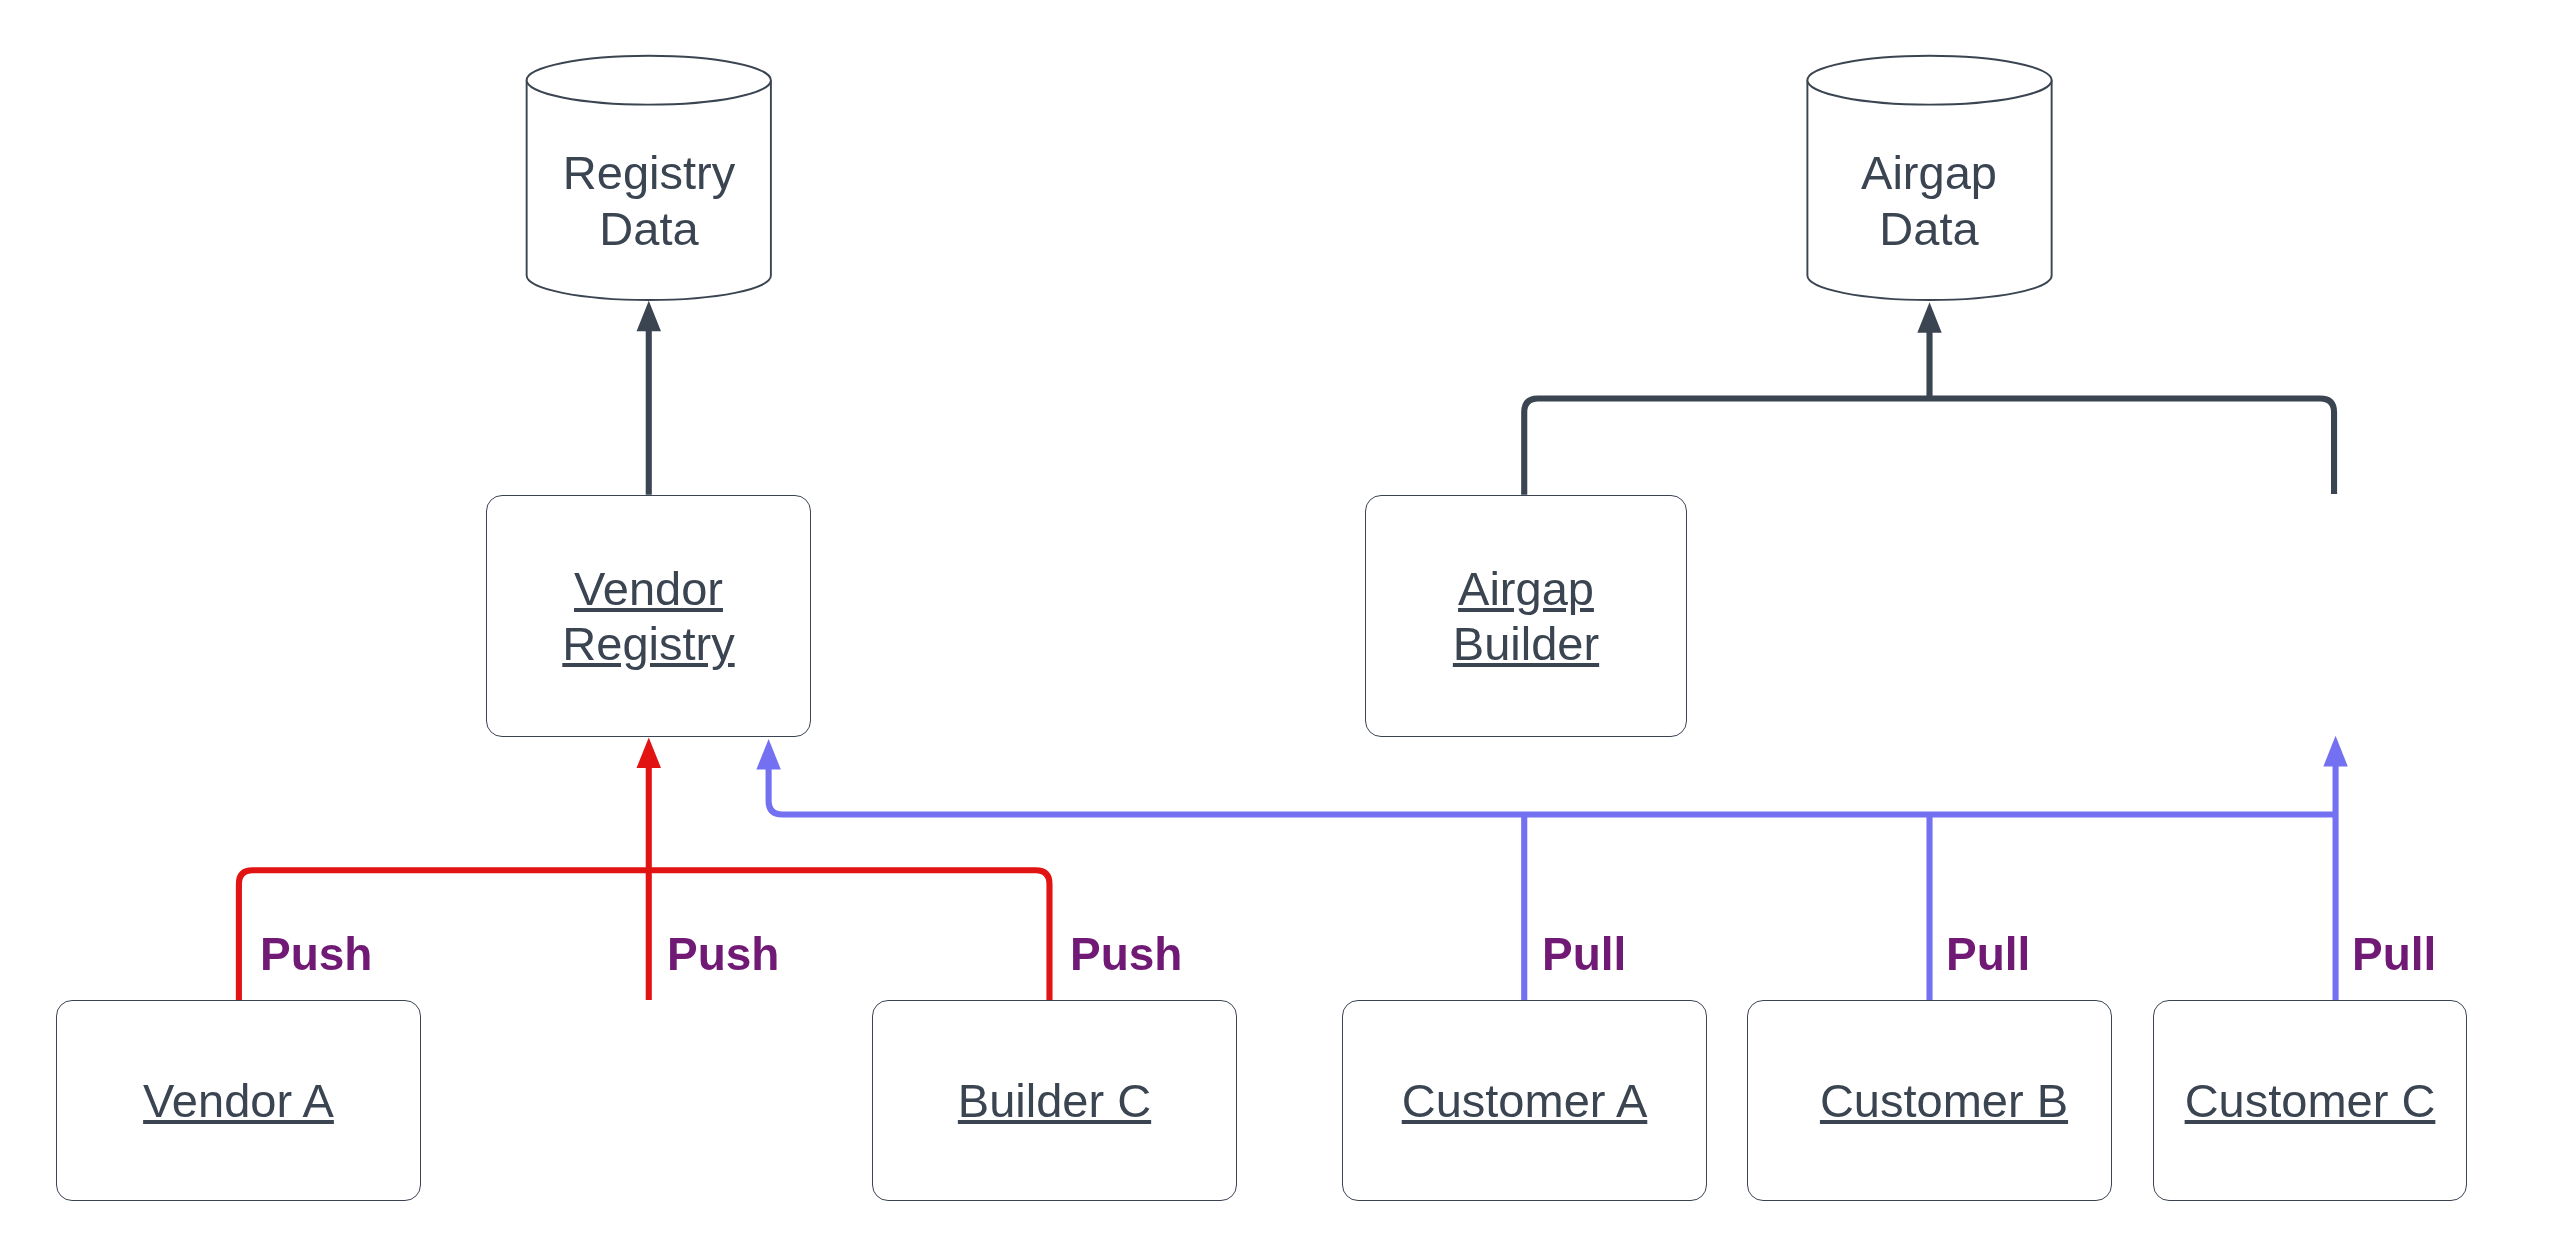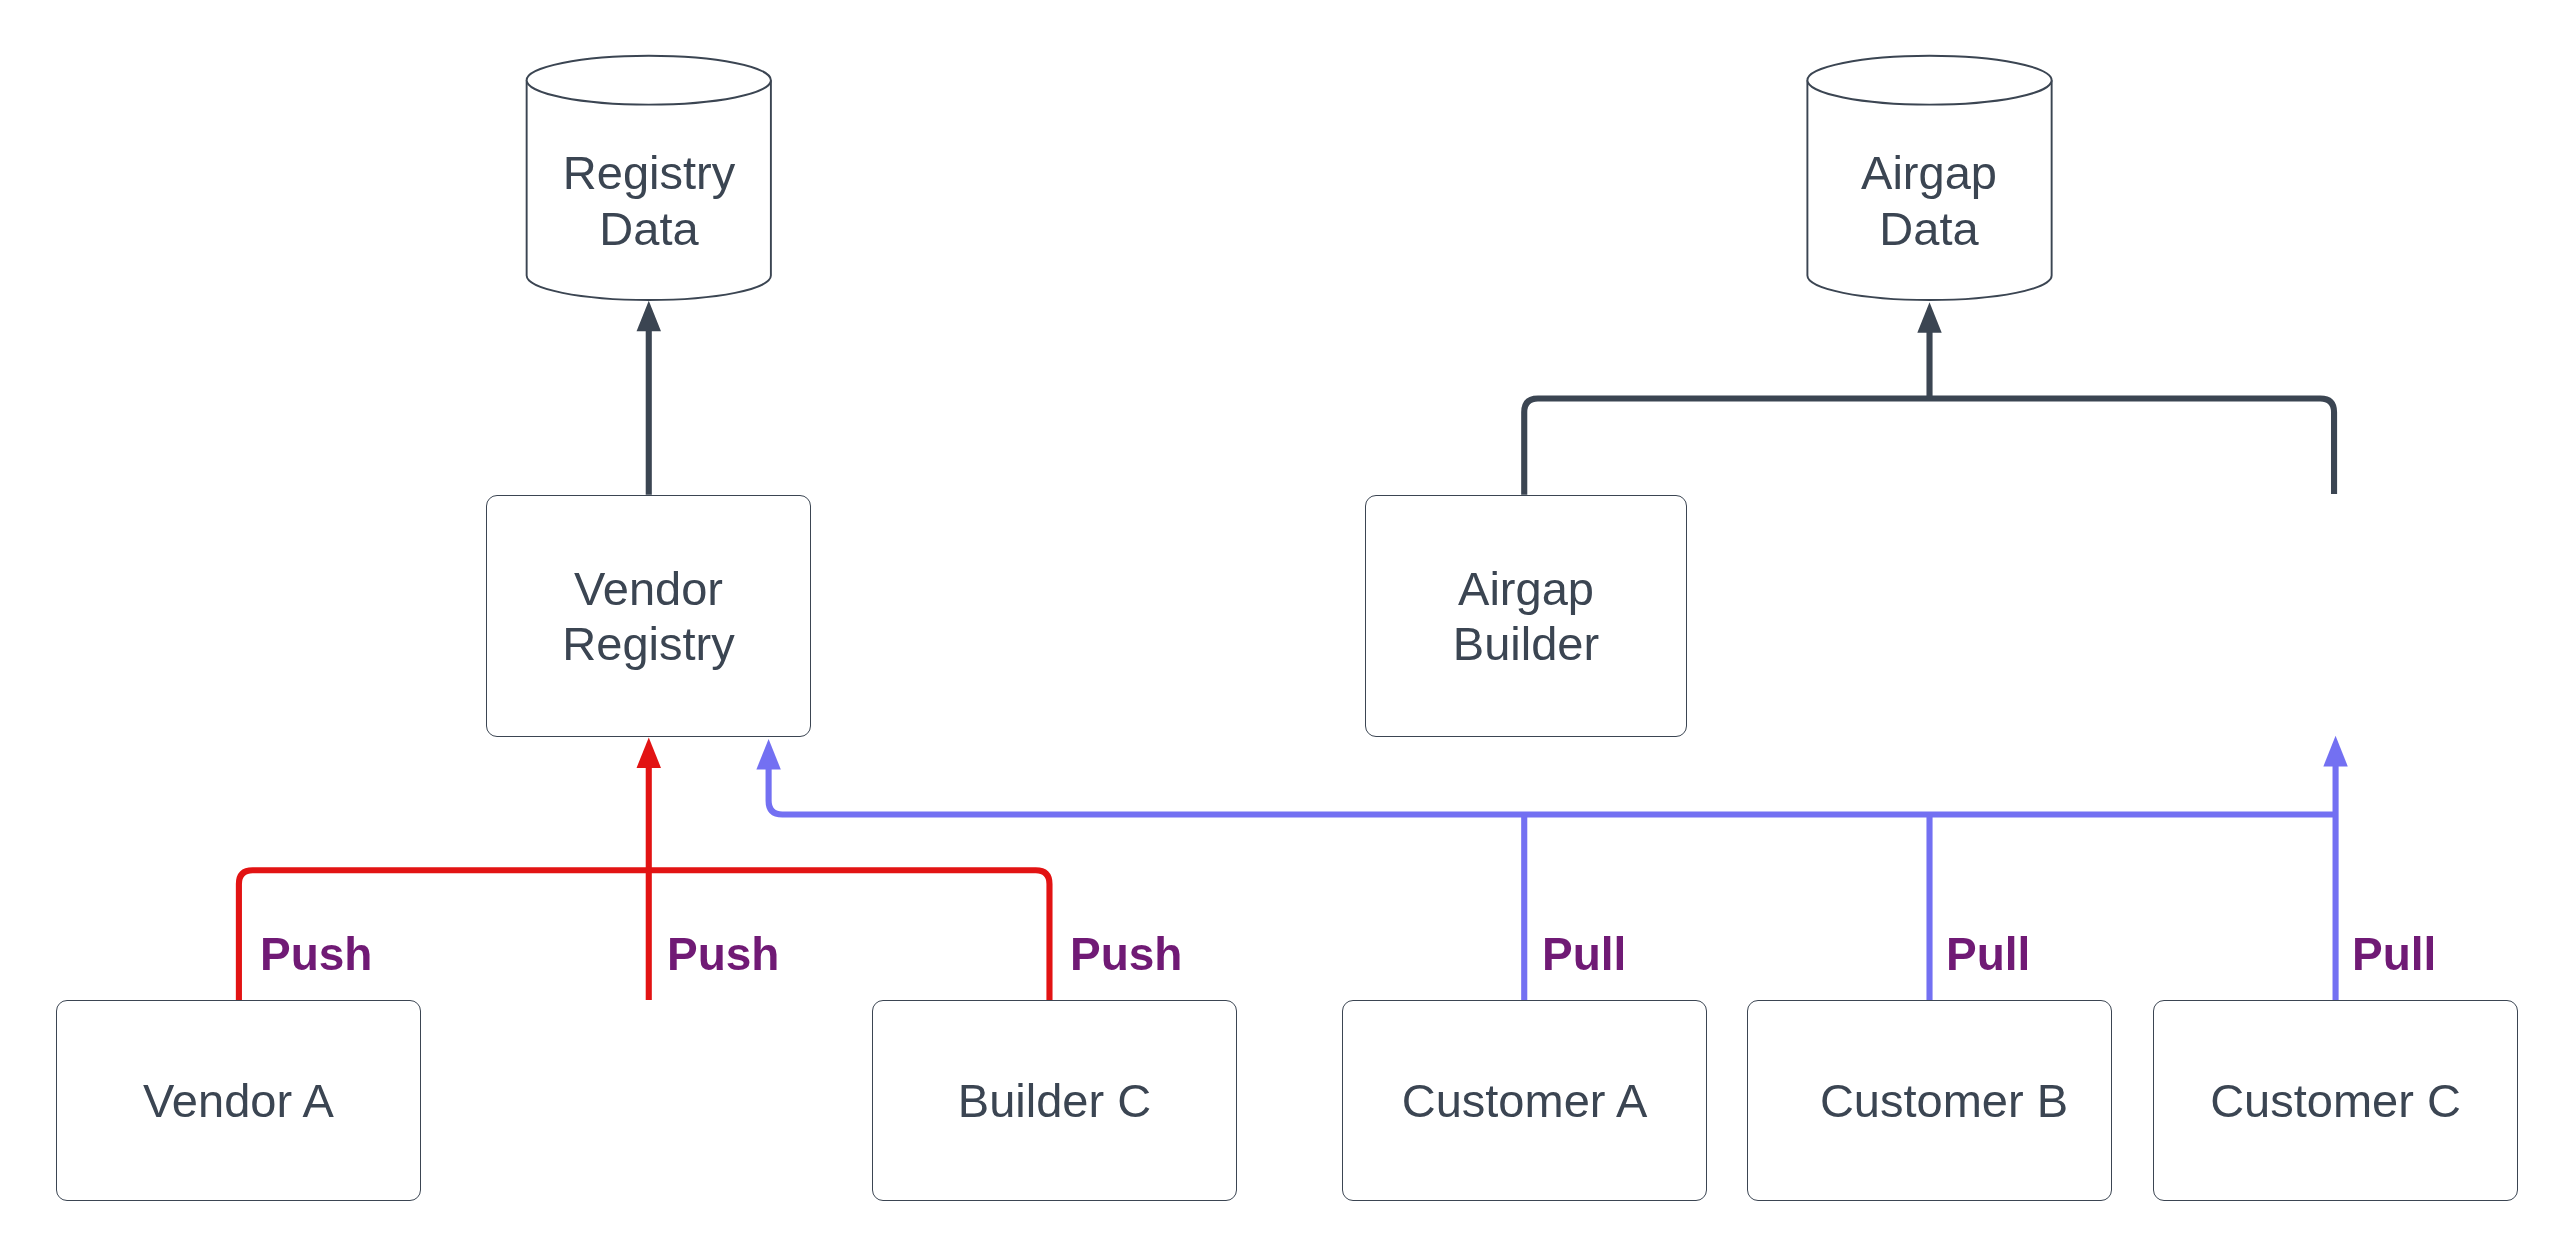--- a/index.html
+++ b/index.html
@@ -19,30 +19,31 @@
     position: absolute;
     left: 0;
     top: 0;
     width: 2576px;
     height: 1258px;
   }
   .node {
     position: absolute;
     background: #ffffff;
     border: 1.9px solid #3b4552;
-    border-radius: 11px;
+    border-radius: 16px;
     display: flex;
     align-items: center;
     justify-content: center;
     text-align: center;
     color: #3b4552;
     font-size: 47px;
     line-height: 1.18;
     white-space: pre-line;
     box-sizing: border-box;
+    text-decoration: underline;
   }
   .cyl-label {
     position: absolute;
     display: flex;
     align-items: center;
     justify-content: center;
     text-align: center;
     color: #3b4552;
     font-size: 47px;
     line-height: 1.18;
@@ -101,21 +102,21 @@
 
   <div class="node" style="left:486px; top:495px; width:325px; height:242px;">Vendor
 Registry</div>
   <div class="node" style="left:1365px; top:495px; width:322px; height:242px;">Airgap
 Builder</div>
 
   <div class="node" style="left:56px; top:1000px; width:365px; height:201px;">Vendor A</div>
   <div class="node" style="left:872px; top:1000px; width:365px; height:201px;">Builder C</div>
   <div class="node" style="left:1342px; top:1000px; width:365px; height:201px;">Customer A</div>
   <div class="node" style="left:1747px; top:1000px; width:365px; height:201px;padding-left:29px;">Customer B</div>
-  <div class="node" style="left:2153px; top:1000px; width:365px; height:201px;">Customer C</div>
+  <div class="node" style="left:2153px; top:1000px; width:314px; height:201px;">Customer C</div>
 
   <div class="edge-label" style="left:260px; top:931px;">Push</div>
   <div class="edge-label" style="left:667px; top:931px;">Push</div>
   <div class="edge-label" style="left:1070px; top:931px;">Push</div>
   <div class="edge-label" style="left:1542px; top:931px;">Pull</div>
   <div class="edge-label" style="left:1946px; top:931px;">Pull</div>
   <div class="edge-label" style="left:2352px; top:931px;">Pull</div>
 
 </div>
 

